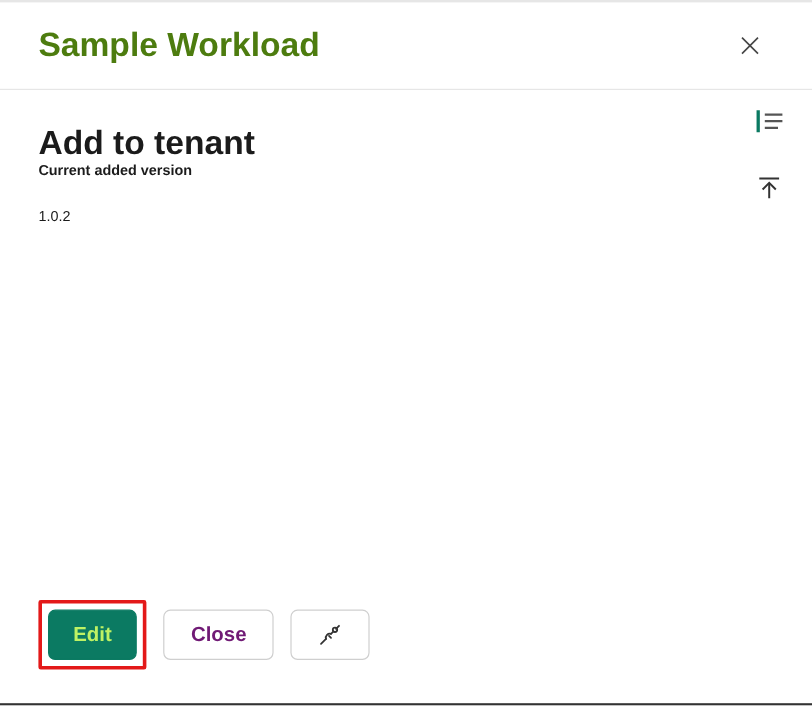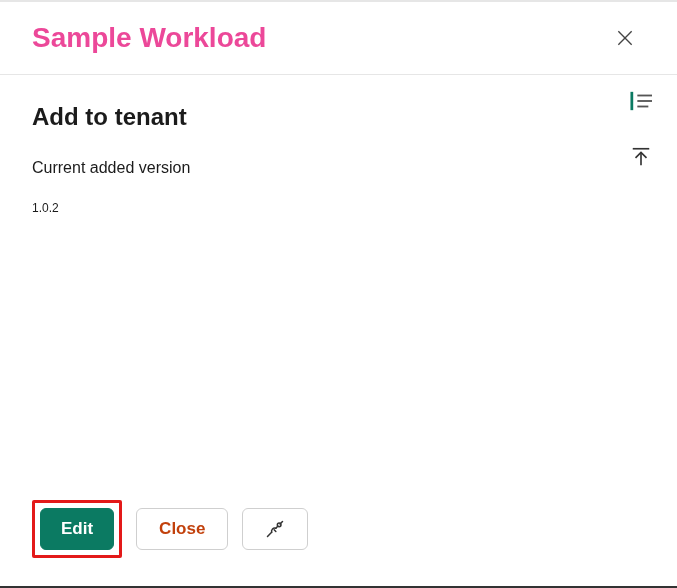--- a/index.html
+++ b/index.html
@@ -18,47 +18,46 @@
     .header {
       display: flex;
       align-items: center;
       justify-content: space-between;
       padding: 20px 32px 20px 32px;
       border-bottom: 1px solid #e6e6e6;
     }
     .header h1 {
       font-size: 28px;
       font-weight: 700;
-      color: #ec4899;
+      color: #4d7c0f;
     }
     .close-btn {
       width: 32px;
       height: 32px;
       display: flex;
       align-items: center;
       justify-content: center;
       cursor: pointer;
       background: transparent;
       border: none;
       margin-right: 4px;
     }
     .close-btn svg { width: 20px; height: 20px; }
 
     .body {
       position: relative;
       padding: 28px 32px 0 32px;
     }
     .section-title {
-      font-size: 24px;
+      font-size: 28px;
       font-weight: 700;
-      margin-bottom: 28px;
     }
     .field-label {
-      font-size: 16px;
-      font-weight: 400;
+      font-size: 12px;
+      font-weight: 700;
       margin-bottom: 24px;
     }
     .field-value {
       font-size: 12px;
       font-weight: 400;
     }
 
     .side-icons {
       position: absolute;
       top: 12px;
@@ -95,26 +94,26 @@
       padding: 0 22px;
       font-size: 17px;
       font-weight: 600;
       border-radius: 6px;
       cursor: pointer;
       display: inline-flex;
       align-items: center;
       gap: 8px;
       background: #ffffff;
       border: 1px solid #cfcfcf;
-      color: #c2410c;
+      color: #701a75;
     }
     .btn-primary {
       background: #0b7a62;
       border: 1px solid #0b7a62;
-      color: #ffffff;
+      color: #bef264;
       padding: 0 20px;
     }
     .deact-icon { width: 20px; height: 20px; }
     .bottom-border {
       position: absolute;
       left: 0;
       bottom: 0;
       width: 100%;
       border-bottom: 2px solid #333;
     }

